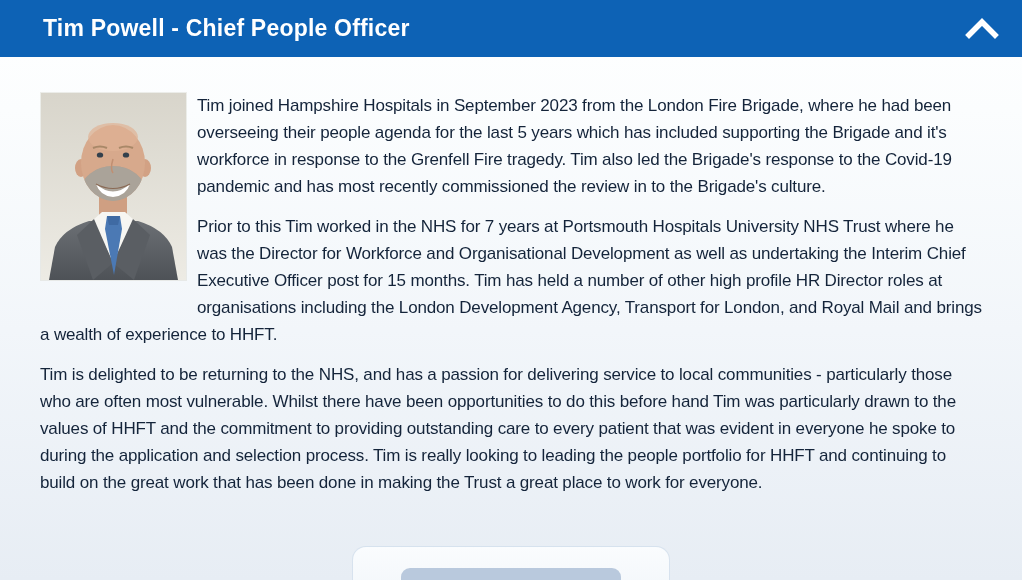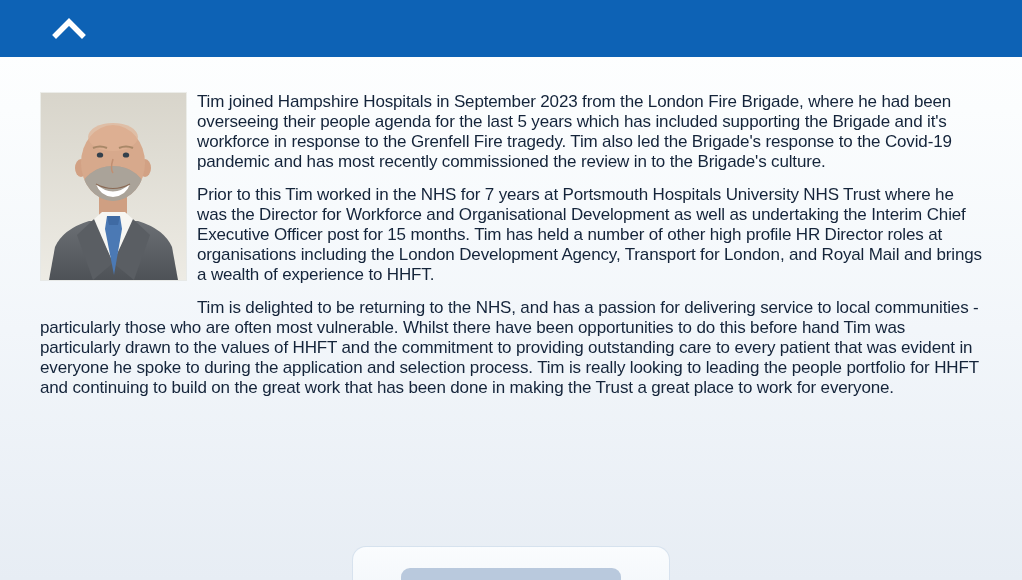--- a/index.html
+++ b/index.html
@@ -17,21 +17,21 @@
     cursor: pointer;
   }
   .accordion-title {
     color: #ffffff; font-size: 23px; font-weight: 700; letter-spacing: 0.2px;
   }
   .chevron { display: flex; align-items: center; padding: 4px 8px; cursor: pointer; }
   .bio {
     position: absolute; top: 57px; left: 0; right: 0;
     padding: 35px 37px 0 40px;
     color: #14243a;
-    font-size: 17px; line-height: 20px; letter-spacing: -0.15px;
+    font-size: 17px; line-height: 27px; letter-spacing: -0.15px;
   }
   .bio p { margin: 0 0 13px 0; }
   .photo {
     float: left;
     width: 145px; height: 187px;
     margin: 1px 11px 20px 1px;
     box-shadow: 0 0 0 1px rgba(205,205,195,0.35);
   }
   .photo svg { display: block; }
   .card-edge {
@@ -48,20 +48,21 @@
     border-radius: 9px 9px 0 0;
     cursor: pointer;
   }
 </style>
 </head>
 <body>
 
 <div class="page">
 
   <header class="accordion-header">
+    <span class="accordion-title">Tim Powell - Chief People Officer</span>
     <span class="chevron">
       <svg width="36" height="26" viewBox="0 0 36 26" aria-hidden="true">
         <polyline points="5,19 18,6 31,19" fill="none" stroke="#ffffff" stroke-width="5.5" stroke-linecap="square" stroke-linejoin="miter"></polyline>
       </svg>
     </span>
   </header>
 
   <main class="bio">
 
     <div class="photo" role="img" aria-label="Head-and-shoulders photo of a smiling bald man with a grey beard wearing a grey suit, white shirt and blue patterned tie">

